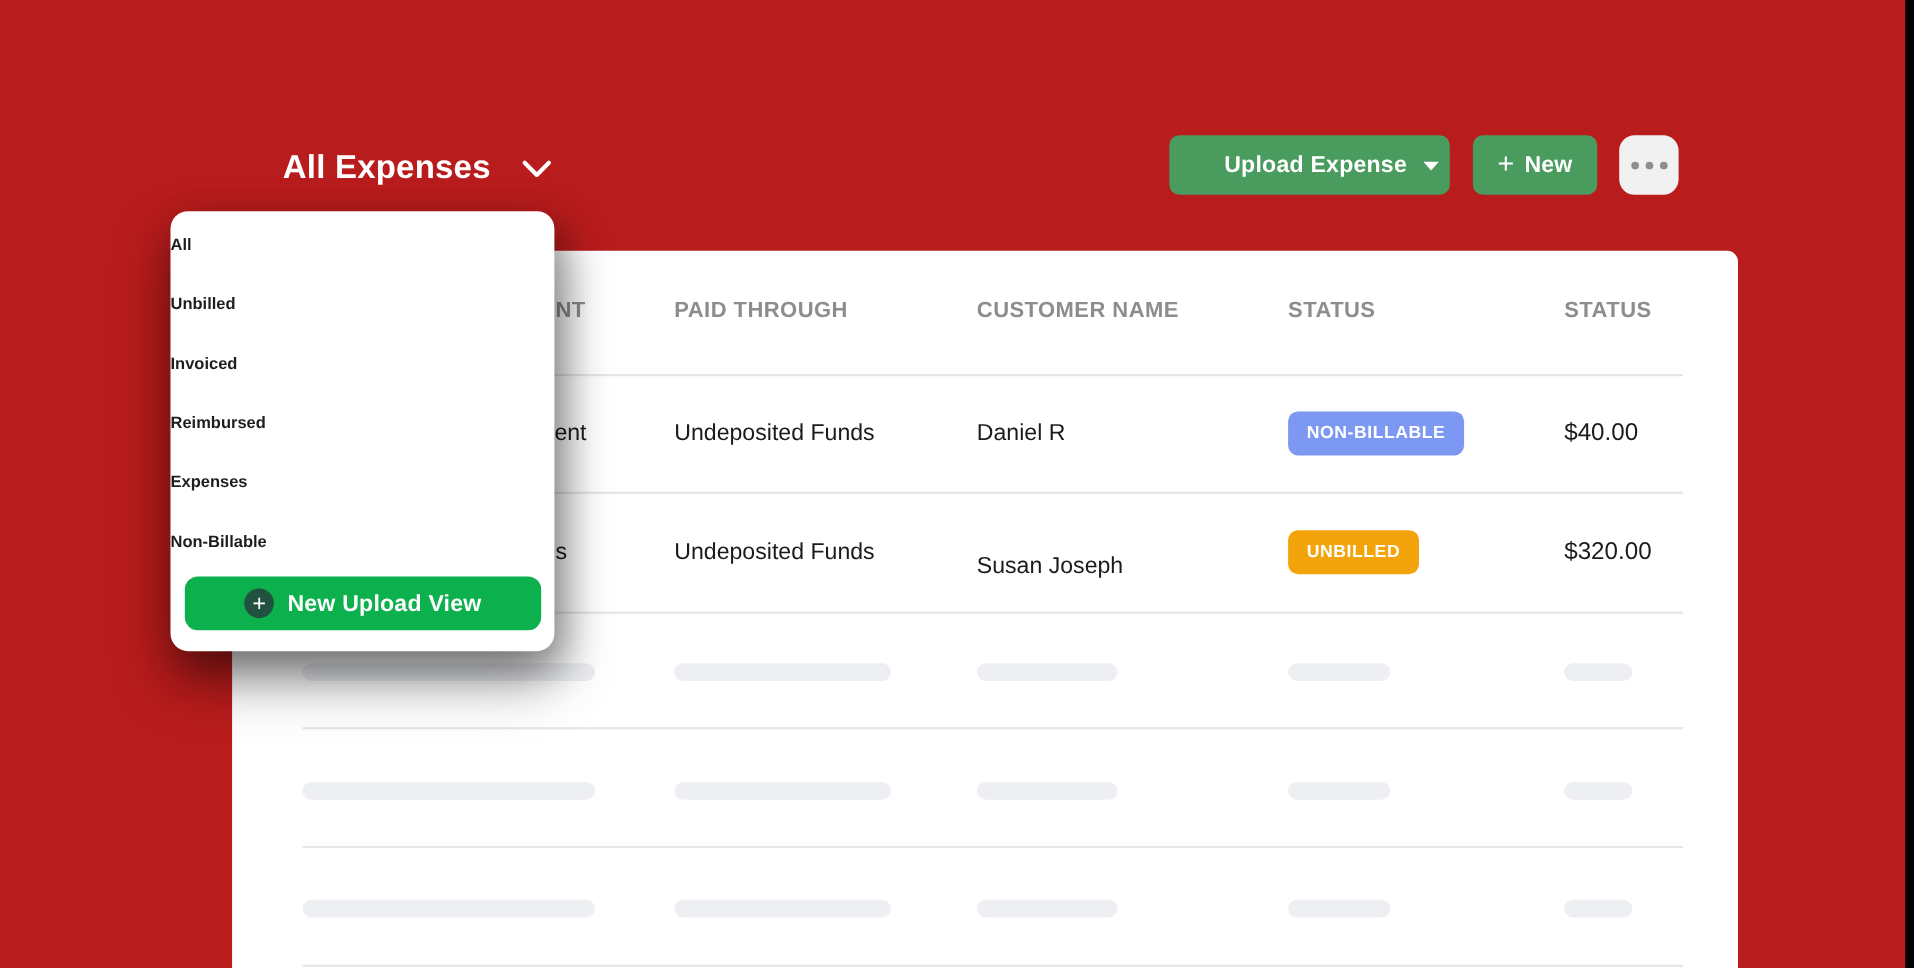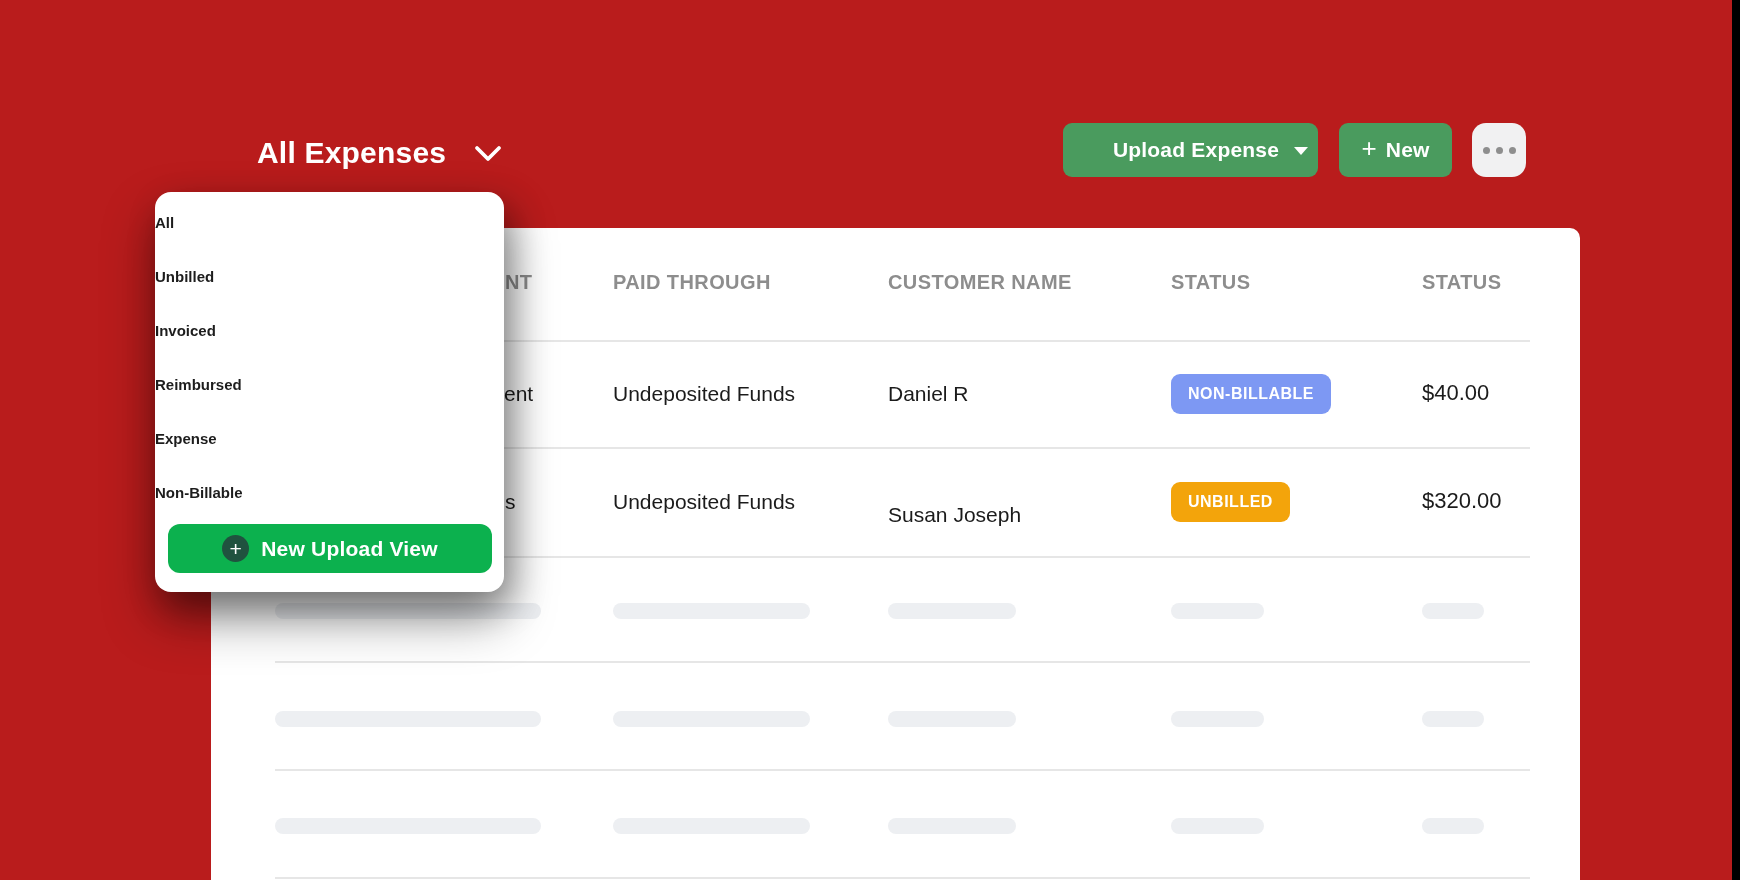--- a/index.html
+++ b/index.html
@@ -153,21 +153,21 @@
     </div>
     <div class="sep" style="top:649px;"></div>
   </div>
 
   <div class="dropdown">
     <ul>
       <li>All</li>
       <li>Unbilled</li>
       <li>Invoiced</li>
       <li>Reimbursed</li>
-      <li>Expense</li>
+      <li>Expenses</li>
       <li>Non-Billable</li>
     </ul>
     <button class="btn-custom-view">
       <span class="plus-circle">+</span>
       <span>New Upload View</span>
     </button>
   </div>
 
 </div>
 

